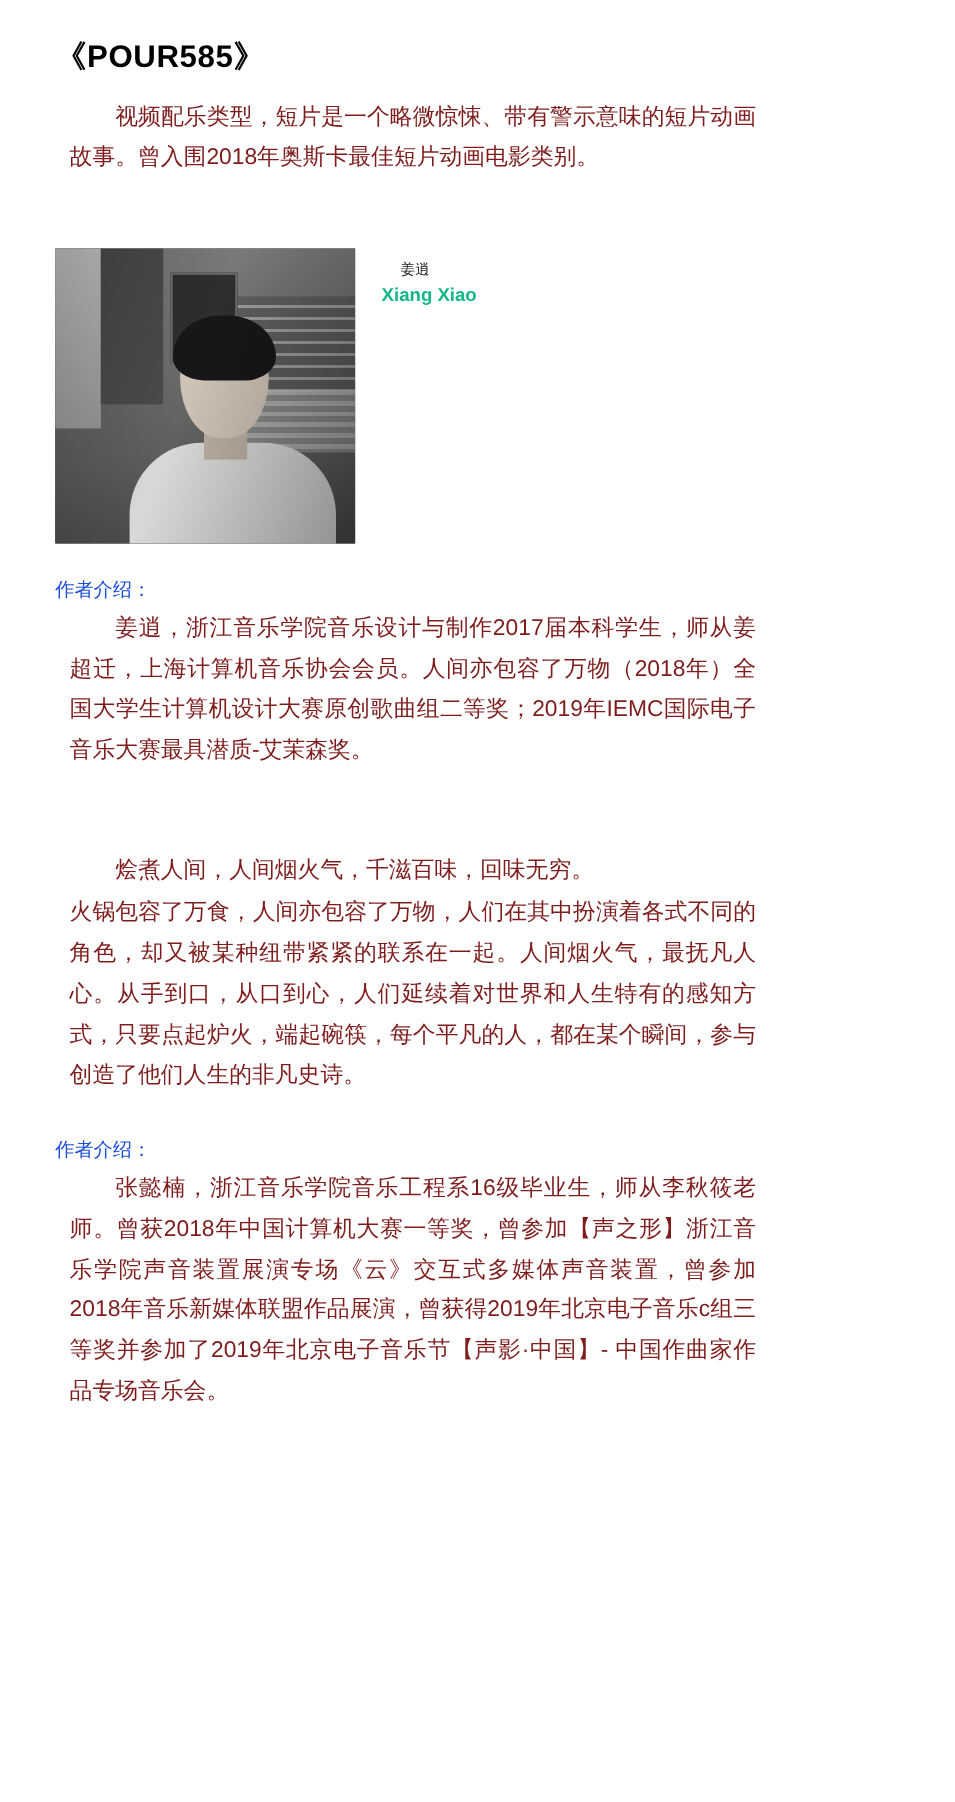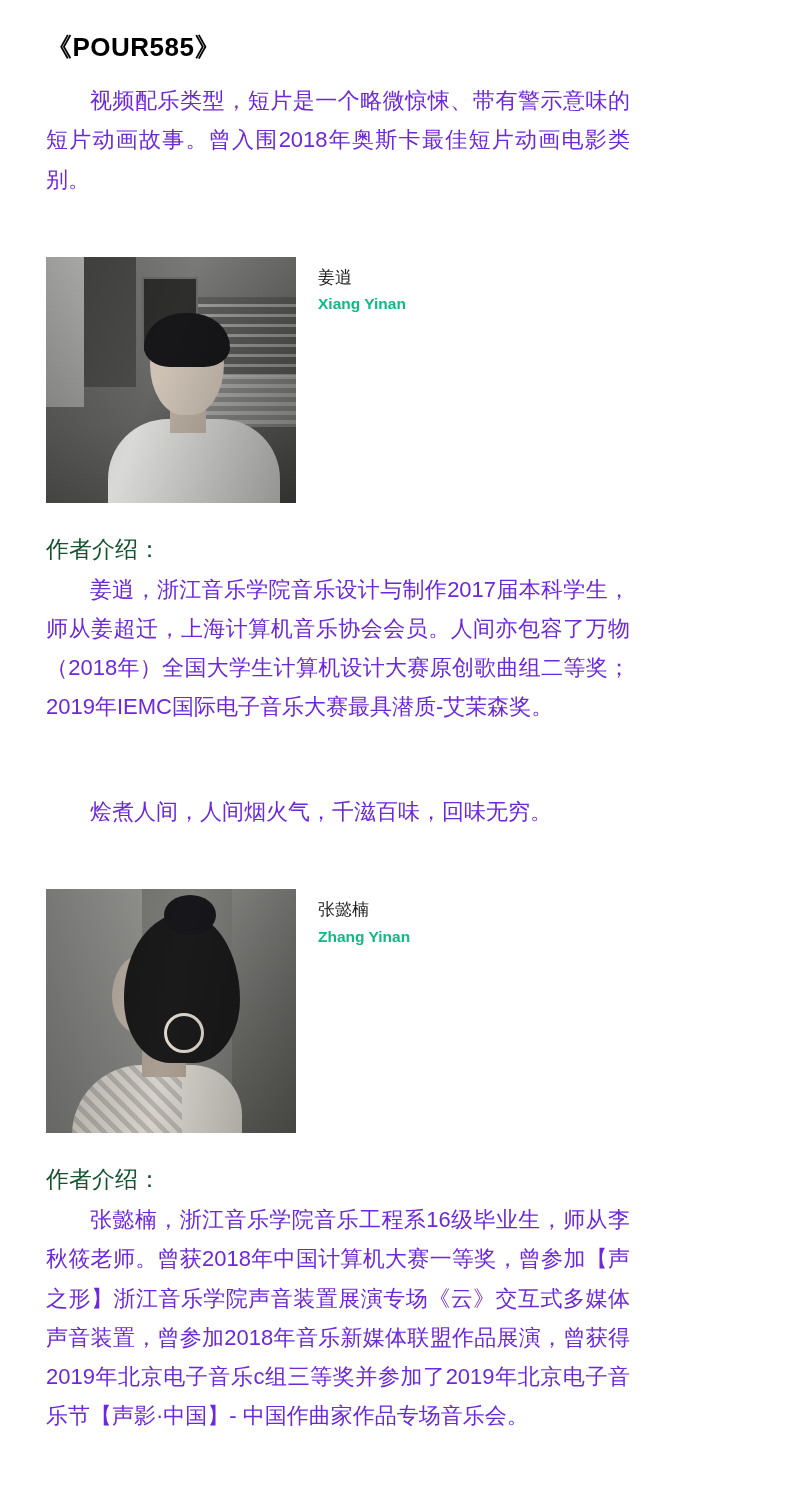--- a/index.html
+++ b/index.html
@@ -26,24 +26,24 @@
   }
   .work-title {
     font-size: 26px;
     font-weight: bold;
     letter-spacing: 0.5px;
     margin: 8px 0 18px 0;
     color: #000000;
     line-height: 1.2;
   }
   .para {
-    font-size: 22px;
+    font-size: 19px;
     line-height: 1.78;
-    color: #6d28d9;
-    margin: 0 0 2px 0;
+    color: #7f1d1d;
+    margin: 0 0 2px 12px;
     text-align: justify;
   }
   .para.indent {
     text-indent: 2em;
   }
   .spacer-30 { height: 30px; }
   .spacer-56 { height: 56px; }
 
   .person-block {
     display: flex;
@@ -59,35 +59,36 @@
     background: #3a3a3a;
   }
   .portrait.second {
     height: 244px;
   }
   .person-names {
     margin-left: 22px;
     padding-top: 8px;
   }
   .name-cn {
-    font-size: 17px;
+    font-size: 12px;
     color: #1d1d1d;
     line-height: 1.5;
+    margin-left: 16px;
   }
   .name-en {
     font-size: 15.5px;
     font-weight: bold;
     color: #12b886;
     line-height: 1.5;
     margin-top: 2px;
   }
   .bio-label {
-    font-size: 23px;
+    font-size: 16px;
     line-height: 1.78;
-    color: #14532d;
+    color: #1d4ed8;
     margin: 0 0 0 0;
   }
 
   
   .p1-bg {
     position: absolute; inset: 0;
     background:
       linear-gradient(180deg, #7a7a78 0%, #6e6e6c 35%, #5e5e5c 70%, #4a4a49 100%);
   }
   .p1-window {
@@ -211,54 +212,36 @@
         <div class="p1-monitor"></div>
         <div class="p1-desk"></div>
         <div class="p1-body"></div>
         <div class="p1-neck"></div>
         <div class="p1-head"></div>
         <div class="p1-hair"></div>
         <div class="p1-shadow"></div>
       </div>
       <div class="person-names">
         <div class="name-cn">姜逍</div>
-        <div class="name-en">Xiang Yinan</div>
+        <div class="name-en">Xiang Xiao</div>
       </div>
     </div>
 
     <p class="bio-label">作者介绍：</p>
     <p class="para indent">姜逍，浙江音乐学院音乐设计与制作2017届本科学生，师从姜超迁，上海计算机音乐协会会员。人间亦包容了万物（2018年）全国大学生计算机设计大赛原创歌曲组二等奖；2019年IEMC国际电子音乐大赛最具潜质-艾茉森奖。</p>
   </div>
 
   <div class="spacer-56"></div>
 
   <div class="section">
 
 
     <p class="para indent">烩煮人间，人间烟火气，千滋百味，回味无穷。</p>
+    <p class="para">火锅包容了万食，人间亦包容了万物，人们在其中扮演着各式不同的角色，却又被某种纽带紧紧的联系在一起。人间烟火气，最抚凡人心。从手到口，从口到心，人们延续着对世界和人生特有的感知方式，只要点起炉火，端起碗筷，每个平凡的人，都在某个瞬间，参与创造了他们人生的非凡史诗。</p>
 
     <div class="spacer-30"></div>
 
-    <div class="person-block">
-      <div class="portrait second">
-        <div class="p2-bg"></div>
-        <div class="p2-panel"></div>
-        <div class="p2-panel2"></div>
-        <div class="p2-shoulder"></div>
-        <div class="p2-pattern"></div>
-        <div class="p2-neck"></div>
-        <div class="p2-face"></div>
-        <div class="p2-hair"></div>
-        <div class="p2-bun"></div>
-        <div class="p2-earring"></div>
-        <div class="p2-shadow"></div>
-      </div>
-      <div class="person-names">
-        <div class="name-cn">张懿楠</div>
-        <div class="name-en">Zhang Yinan</div>
-      </div>
-    </div>
 
     <p class="bio-label">作者介绍：</p>
     <p class="para indent">张懿楠，浙江音乐学院音乐工程系16级毕业生，师从李秋筱老师。曾获2018年中国计算机大赛一等奖，曾参加【声之形】浙江音乐学院声音装置展演专场《云》交互式多媒体声音装置，曾参加2018年音乐新媒体联盟作品展演，曾获得2019年北京电子音乐c组三等奖并参加了2019年北京电子音乐节【声影·中国】- 中国作曲家作品专场音乐会。</p>
   </div>
 
 </div>
 
 </body></html>

